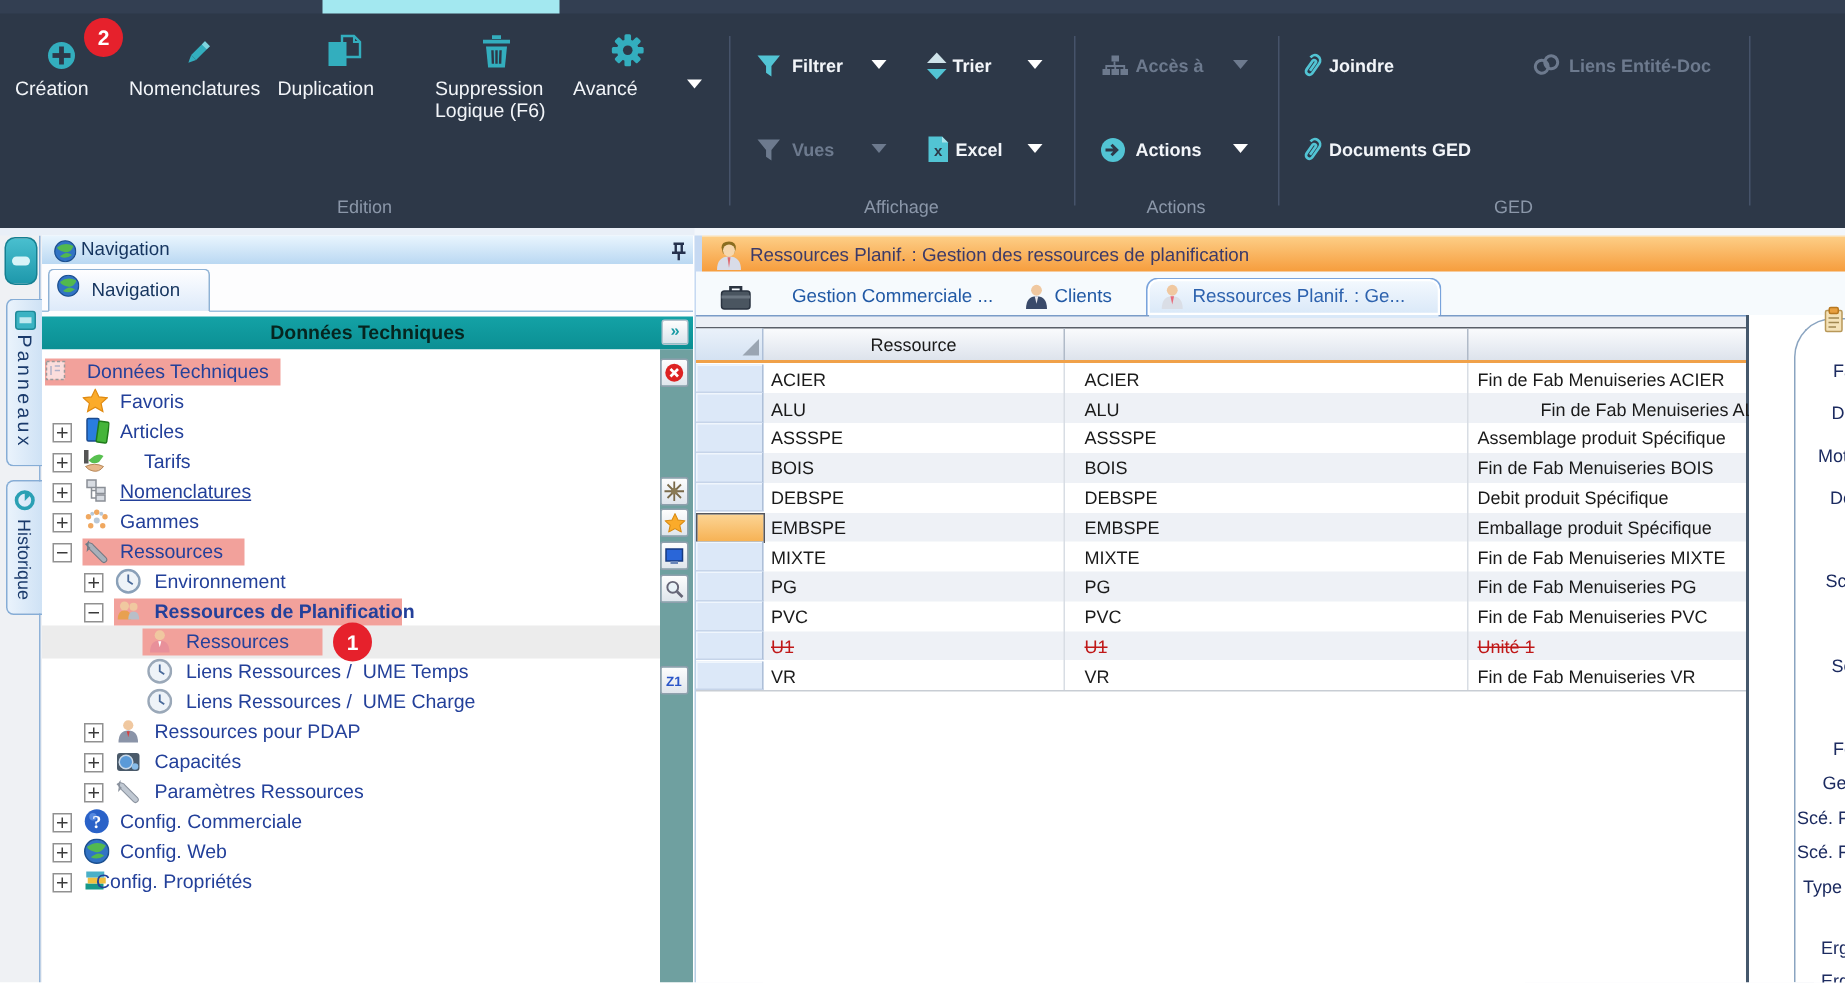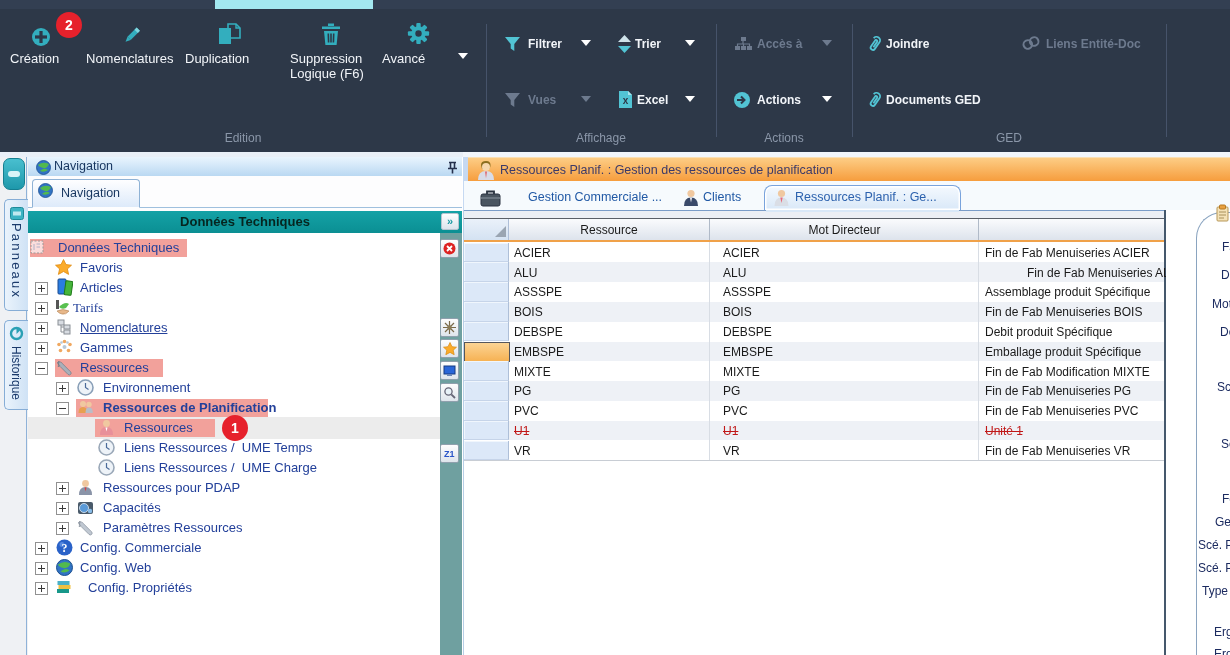--- a/index.html
+++ b/index.html
@@ -259,21 +259,21 @@
     <span class="ab" style="left:80px;top:2px;">Articles</span>
   </div>
 
 <div class="tree-row" style="left:0;top:298px;">
     <span class="pm plus" style="left:35px;"></span>
     <svg class="ab" style="left:55px;top:1px;" width="18" height="17" viewBox="0 0 18 17">
       <rect x="1" y="1" width="3" height="9" fill="#555"></rect>
       <path d="M4 8 q6 -6 10 -3 l-3 4 q-4 2 -7 -1z" fill="#58c050"></path>
       <path d="M2 12 q6 -3 12 0 q-3 4 -7 3 q-3 -0.5 -5 -3z" fill="#e8b88a" stroke="#b08050" stroke-width="0.6"></path>
     </svg>
-    <span class="ab" style="left:73px;top:2px;font-family:Liberation Serif, serif;">Tarifs</span>
+    <span class="ab" style="left:96px;top:2px;">Tarifs</span>
   </div>
 
 <div class="tree-row" style="left:0;top:318px;">
     <span class="pm plus" style="left:35px;"></span>
     <svg class="ab" style="left:56px;top:1px;" width="16" height="16" viewBox="0 0 16 16">
       <g fill="#d8dce2" stroke="#8a8f96">
         <rect x="2" y="1" width="6" height="5"></rect>
         <rect x="8" y="6" width="6" height="4"></rect>
         <rect x="8" y="11" width="6" height="4"></rect>
       </g>
@@ -406,21 +406,21 @@
     <span class="ab" style="left:80px;top:2px;">Config. Web</span>
   </div>
 
 <div class="tree-row" style="left:0;top:578px;">
     <span class="pm plus" style="left:35px;"></span>
     <svg class="ab" style="left:56px;top:1px;" width="17" height="17" viewBox="0 0 17 17">
       <rect x="1" y="10" width="12" height="4" fill="#18988a"></rect>
       <rect x="2.5" y="6" width="12" height="4" fill="#f0c040"></rect>
       <rect x="1.5" y="2" width="12" height="4" fill="#4ab0c8"></rect>
     </svg>
-    <span class="ab" style="left:88px;top:2px;">Config. Propriétés</span>
+    <span class="ab" style="left:64px;top:2px;">Config. Propriétés</span>
   </div>
 
 <div class="ab" style="left:463px;top:152px;width:767px;height:503px;background:#f2f6fb;"></div>
 <div class="ab" style="left:463px;top:157px;width:5px;height:53px;background:#c6d9f2;"></div>
 <div class="ab" style="left:468px;top:157px;width:762px;height:24px;background:linear-gradient(#fdcd85,#f69b3a);border-top:1px solid #fbe0b4;">
  <svg class="ab" style="left:9px;top:2px;" width="18" height="20" viewBox="0 0 18 20">
       <path d="M4 5 q0 -4 5 -4 q5 0 4.5 5 l-1 3 h-7.5 z" fill="#8a6d1f"></path>
       <circle cx="9" cy="7" r="4" fill="#f6d7ae"></circle>
       <path d="M1 20 q0 -9 8 -9 q8 0 8 9z" fill="#d8dce8"></path>
       <path d="M8 11.5 h2 l-1 7z" fill="#e06a70"></path>
@@ -455,21 +455,20 @@
 <div class="rowband" style="top:341.5px;background:#eef1f6;height:19.8px;"></div>
 <div class="rowband" style="top:381.1px;background:#eef1f6;height:19.8px;"></div>
 <div class="rowband" style="top:420.7px;background:#eef1f6;height:19.8px;"></div>
 
 <div class="ab" style="left:464px;top:210px;width:700px;height:7px;background:#eceff5;border-top:1px solid #7a9cc8;"></div>
 <div class="ab" style="left:766px;top:210px;width:193px;height:2px;background:#d9e8f8;"></div>
 <div class="ab" style="left:464px;top:218px;width:700px;height:21px;background:linear-gradient(#fafbfd,#dde3ec);border-top:1px solid #5a5f68;border-bottom:2px solid #f0a149;">
  <div class="ab" style="left:0;top:0;width:44px;height:21px;background:linear-gradient(#eaf1fa,#d4e2f2);border-right:1px solid #aebfd8;"></div>
  <div class="ab" style="left:31px;top:7px;width:0;height:0;border-bottom:11px solid #9aa5b2;border-left:11px solid transparent;"></div>
  <div class="ab cell" style="left:45px;width:200px;text-align:center;top:4px;">Ressource</div>
- <div class="ab cell" style="left:246px;top:4px;width:269px;text-align:center;">Mot Directeur</div>
  <div class="ab" style="left:245px;top:0;width:1px;height:21px;background:#b0bac8;"></div>
  <div class="ab" style="left:514px;top:0;width:1px;height:21px;background:#b0bac8;"></div>
 </div>
 
 <div class="sel" style="top:242.5px;height:18.8px;"></div>
 <div class="sel" style="top:262.3px;height:18.8px;"></div>
 <div class="sel" style="top:282.1px;height:18.8px;"></div>
 <div class="sel" style="top:301.9px;height:18.8px;"></div>
 <div class="sel" style="top:321.7px;height:18.8px;"></div>
 <div class="sel" style="top:341.5px;height:18.8px;background:linear-gradient(#fcd494,#f6b254);border:1px solid #55565c;box-shadow:none;"></div>
@@ -497,21 +496,21 @@
 <div class="cell" style="left:723px;top:305.1px;">BOIS</div>
 <div class="cell" style="left:985px;top:305.1px;">Fin de Fab Menuiseries BOIS</div>
 <div class="cell" style="left:514px;top:324.9px;">DEBSPE</div>
 <div class="cell" style="left:723px;top:324.9px;">DEBSPE</div>
 <div class="cell" style="left:985px;top:324.9px;">Debit produit Spécifique</div>
 <div class="cell" style="left:514px;top:344.7px;">EMBSPE</div>
 <div class="cell" style="left:723px;top:344.7px;">EMBSPE</div>
 <div class="cell" style="left:985px;top:344.7px;">Emballage produit Spécifique</div>
 <div class="cell" style="left:514px;top:364.5px;">MIXTE</div>
 <div class="cell" style="left:723px;top:364.5px;">MIXTE</div>
-<div class="cell" style="left:985px;top:364.5px;">Fin de Fab Modification MIXTE</div>
+<div class="cell" style="left:985px;top:364.5px;">Fin de Fab Menuiseries MIXTE</div>
 <div class="cell" style="left:514px;top:384.3px;">PG</div>
 <div class="cell" style="left:723px;top:384.3px;">PG</div>
 <div class="cell" style="left:985px;top:384.3px;">Fin de Fab Menuiseries PG</div>
 <div class="cell" style="left:514px;top:404.1px;">PVC</div>
 <div class="cell" style="left:723px;top:404.1px;">PVC</div>
 <div class="cell" style="left:985px;top:404.1px;">Fin de Fab Menuiseries PVC</div>
 <div class="cell" style="left:514px;top:423.9px;color:#c01818;text-decoration:line-through;">U1</div>
 <div class="cell" style="left:723px;top:423.9px;color:#c01818;text-decoration:line-through;">U1</div>
 <div class="cell" style="left:985px;top:423.9px;color:#c01818;text-decoration:line-through;">Unité 1</div>
 <div class="cell" style="left:514px;top:443.7px;">VR</div>

